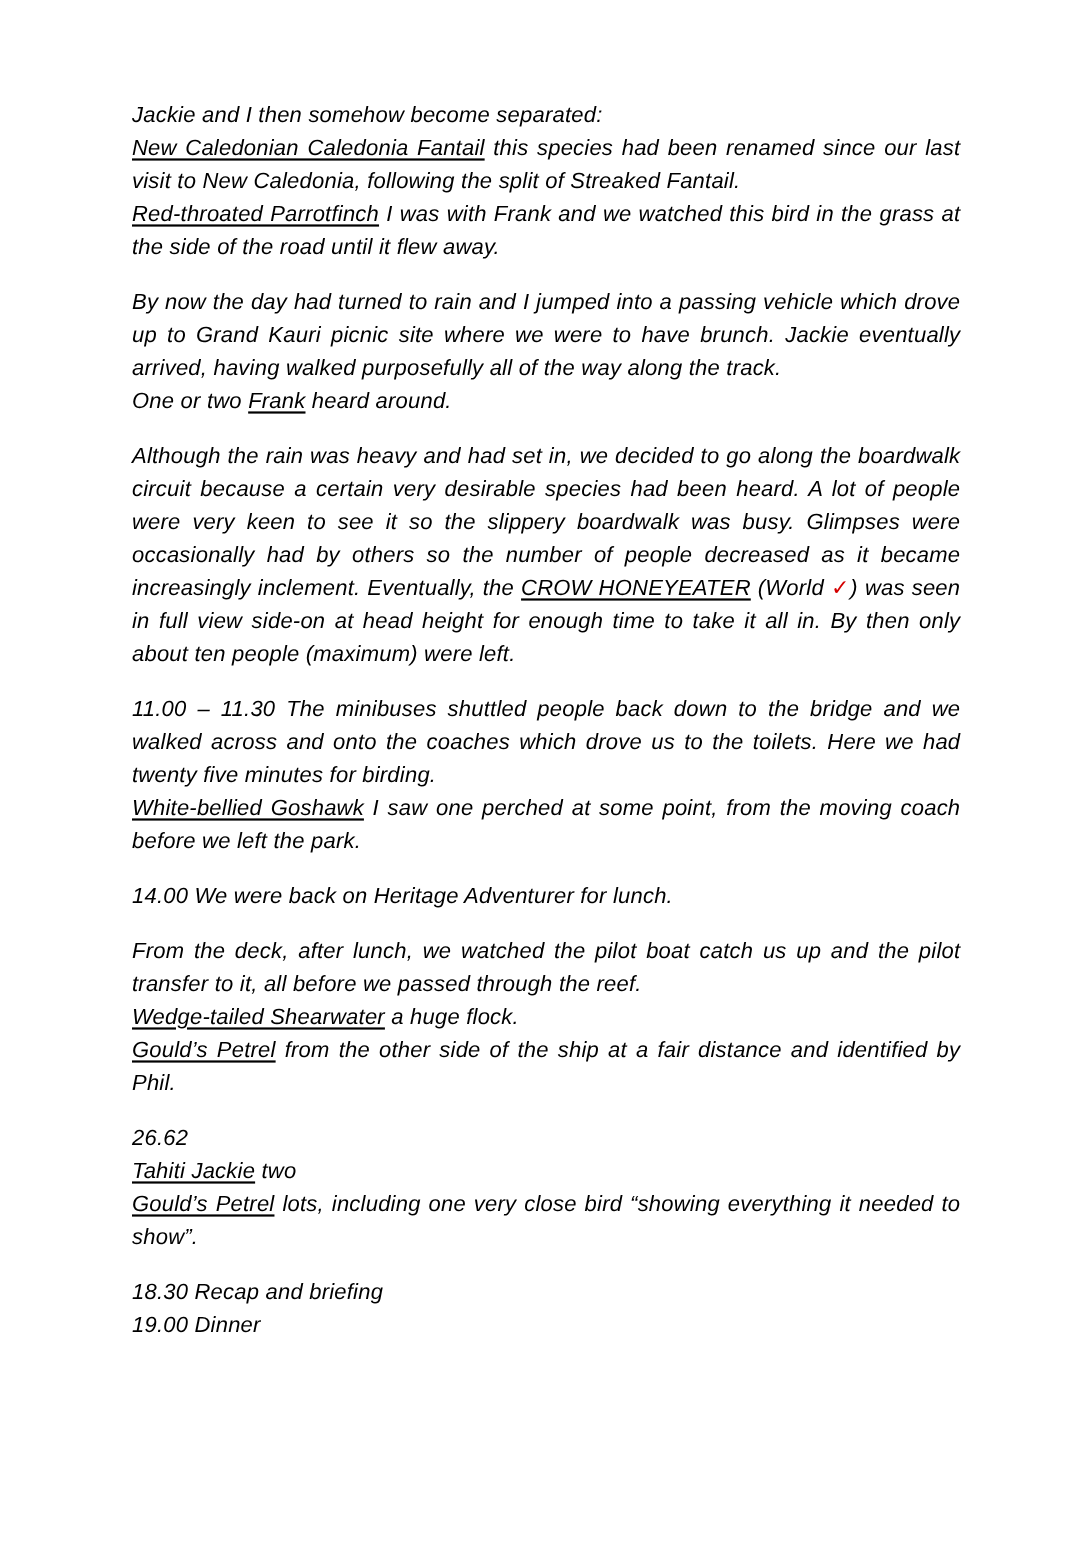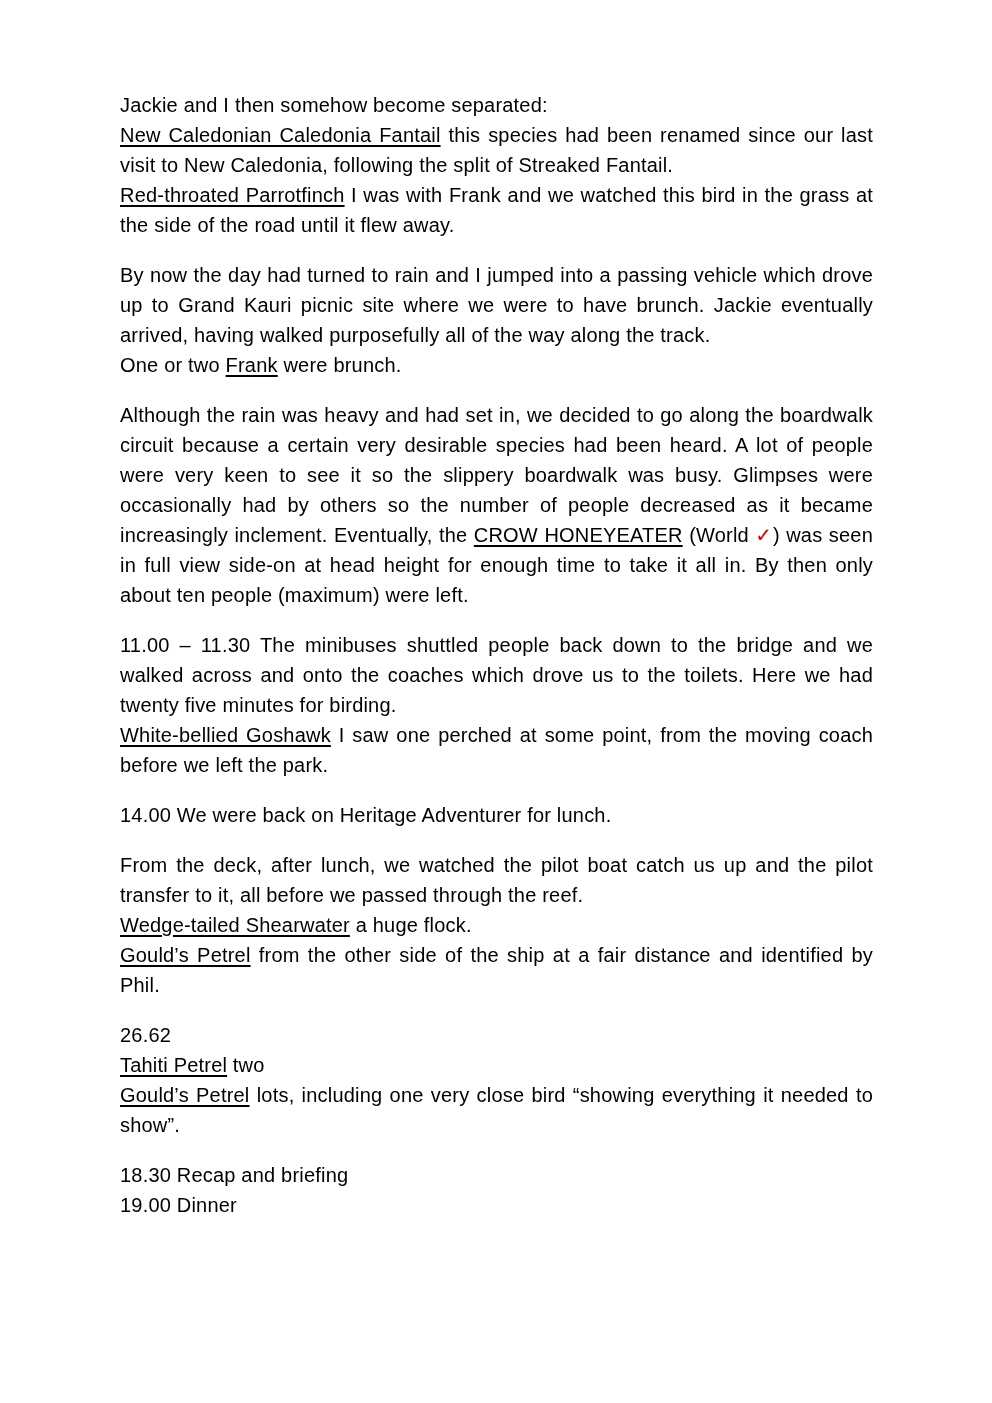--- a/index.html
+++ b/index.html
@@ -19,20 +19,21 @@
     padding: 90px 119px 40px 120px;
     background: var(--page-bg, #ffffff);
     color: var(--text-color, #000000);
     font-family: "Liberation Sans", "DejaVu Sans", sans-serif;
     font-size: 20px;
     line-height: 30px;
     letter-spacing: 0.2px;
   }
   .block {
     margin: 0 0 20px 0;
+    font-style: italic;
   }
   .block:last-child {
     margin-bottom: 0;
   }
   .para {
     margin: 0;
     text-align: justify;
     text-justify: inter-word;
   }
   .underline {
@@ -49,39 +50,39 @@
 <body>
 
 <main class="page">
     <div class="block">
       <p class="para"><span>Jackie and I then somehow become separated:</span></p>
       <p class="para"><span class="underline">New Caledonian Caledonia Fantail</span><span> this species had been renamed since our last visit to New Caledonia, following the split of Streaked Fantail.</span></p>
       <p class="para"><span class="underline">Red-throated Parrotfinch</span><span> I was with Frank and we watched this bird in the grass at the side of the road until it flew away.</span></p>
     </div>
     <div class="block">
       <p class="para"><span>By now the day had turned to rain and I jumped into a passing vehicle which drove up to Grand Kauri picnic site where we were to have brunch. Jackie eventually arrived, having walked purposefully all of the way along the track.</span></p>
-      <p class="para"><span>One or two </span><span class="underline">Frank</span><span> were brunch.</span></p>
+      <p class="para"><span>One or two </span><span class="underline">Frank</span><span> heard around.</span></p>
     </div>
     <div class="block">
       <p class="para"><span>Although the rain was heavy and had set in, we decided to go along the boardwalk circuit because a certain very desirable species had been heard. A lot of people were very keen to see it so the slippery boardwalk was busy. Glimpses were occasionally had by others so the number of people decreased as it became increasingly inclement. Eventually, the </span><span class="underline">CROW HONEYEATER</span><span> (World </span><span class="check">✓</span><span>) was seen in full view side-on at head height for enough time to take it all in. By then only about ten people (maximum) were left.</span></p>
     </div>
     <div class="block">
       <p class="para"><span>11.00 – 11.30 The minibuses shuttled people back down to the bridge and we walked across and onto the coaches which drove us to the toilets. Here we had twenty five minutes for birding.</span></p>
       <p class="para"><span class="underline">White-bellied Goshawk</span><span> I saw one perched at some point, from the moving coach before we left the park.</span></p>
     </div>
     <div class="block">
       <p class="para"><span>14.00 We were back on Heritage Adventurer for lunch.</span></p>
     </div>
     <div class="block">
       <p class="para"><span>From the deck, after lunch, we watched the pilot boat catch us up and the pilot transfer to it, all before we passed through the reef.</span></p>
       <p class="para"><span class="underline">Wedge-tailed Shearwater</span><span> a huge flock.</span></p>
       <p class="para"><span class="underline">Gould’s Petrel</span><span> from the other side of the ship at a fair distance and identified by Phil.</span></p>
     </div>
     <div class="block">
       <p class="para"><span>26.62</span></p>
-      <p class="para"><span class="underline">Tahiti Petrel</span><span> two</span></p>
+      <p class="para"><span class="underline">Tahiti Jackie</span><span> two</span></p>
       <p class="para"><span class="underline">Gould’s Petrel</span><span> lots, including one very close bird “showing everything it needed to show”.</span></p>
     </div>
     <div class="block">
       <p class="para"><span>18.30 Recap and briefing</span></p>
       <p class="para"><span>19.00 Dinner</span></p>
     </div>
   </main>
 
 </body></html>

